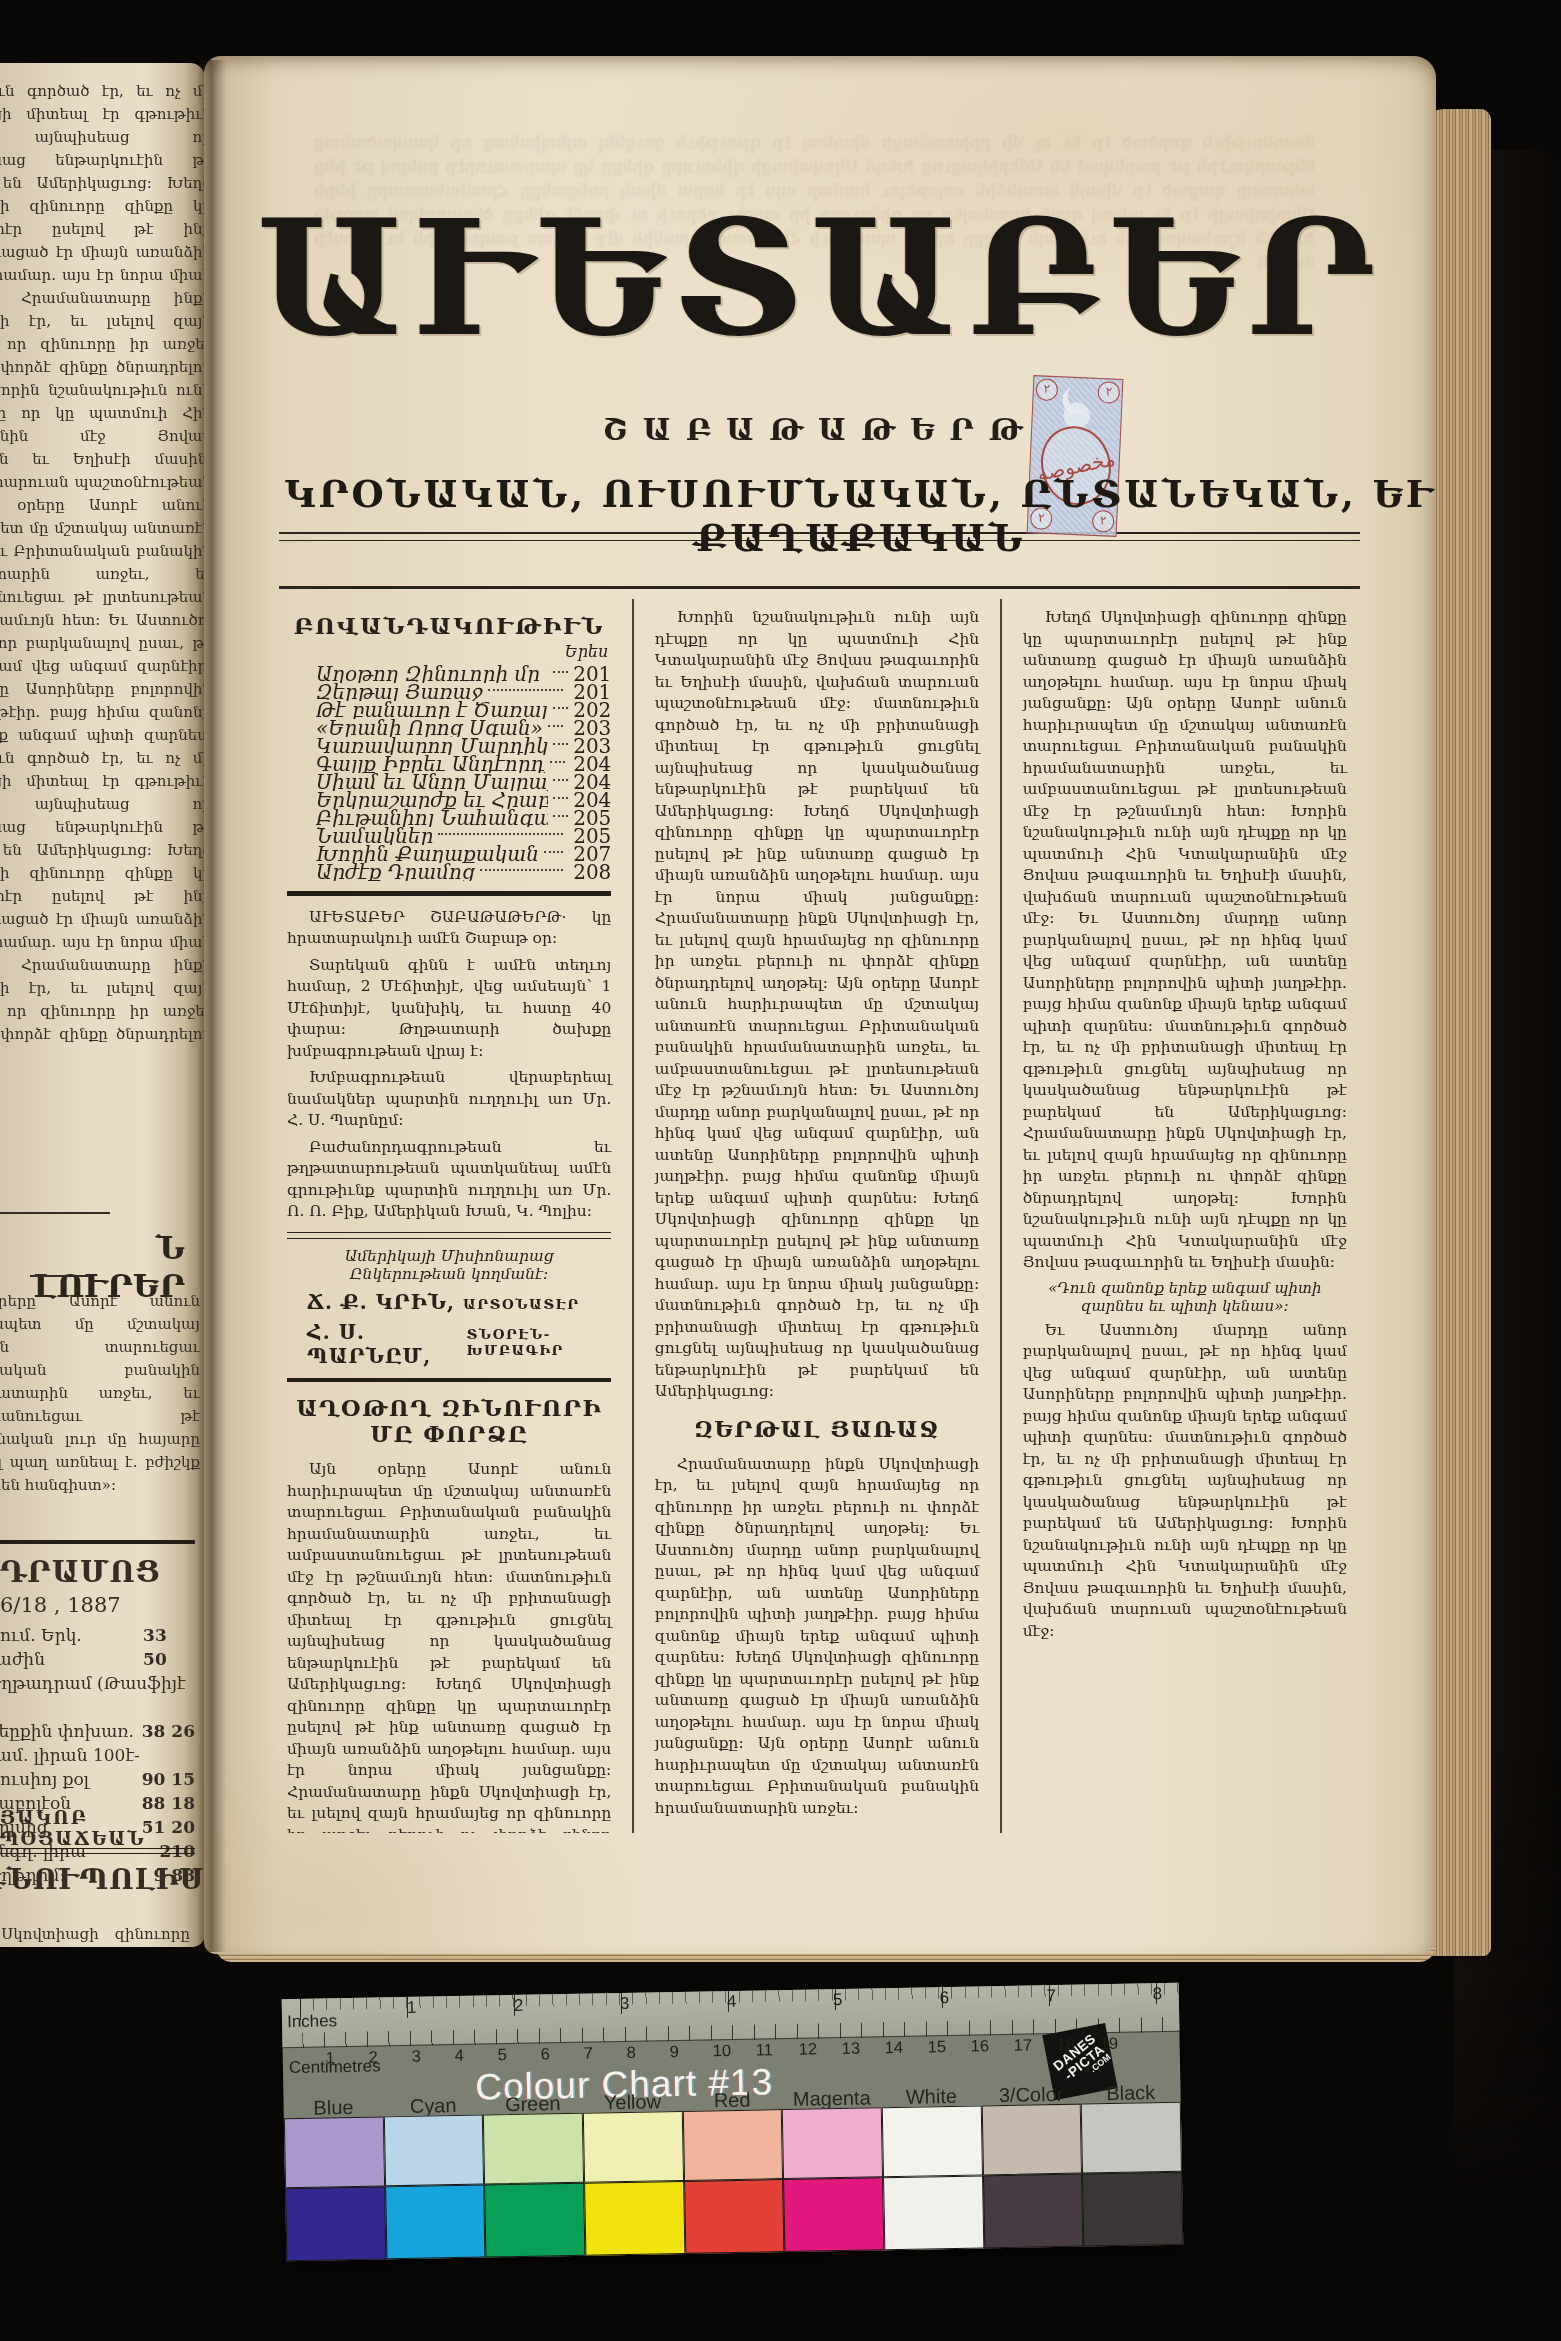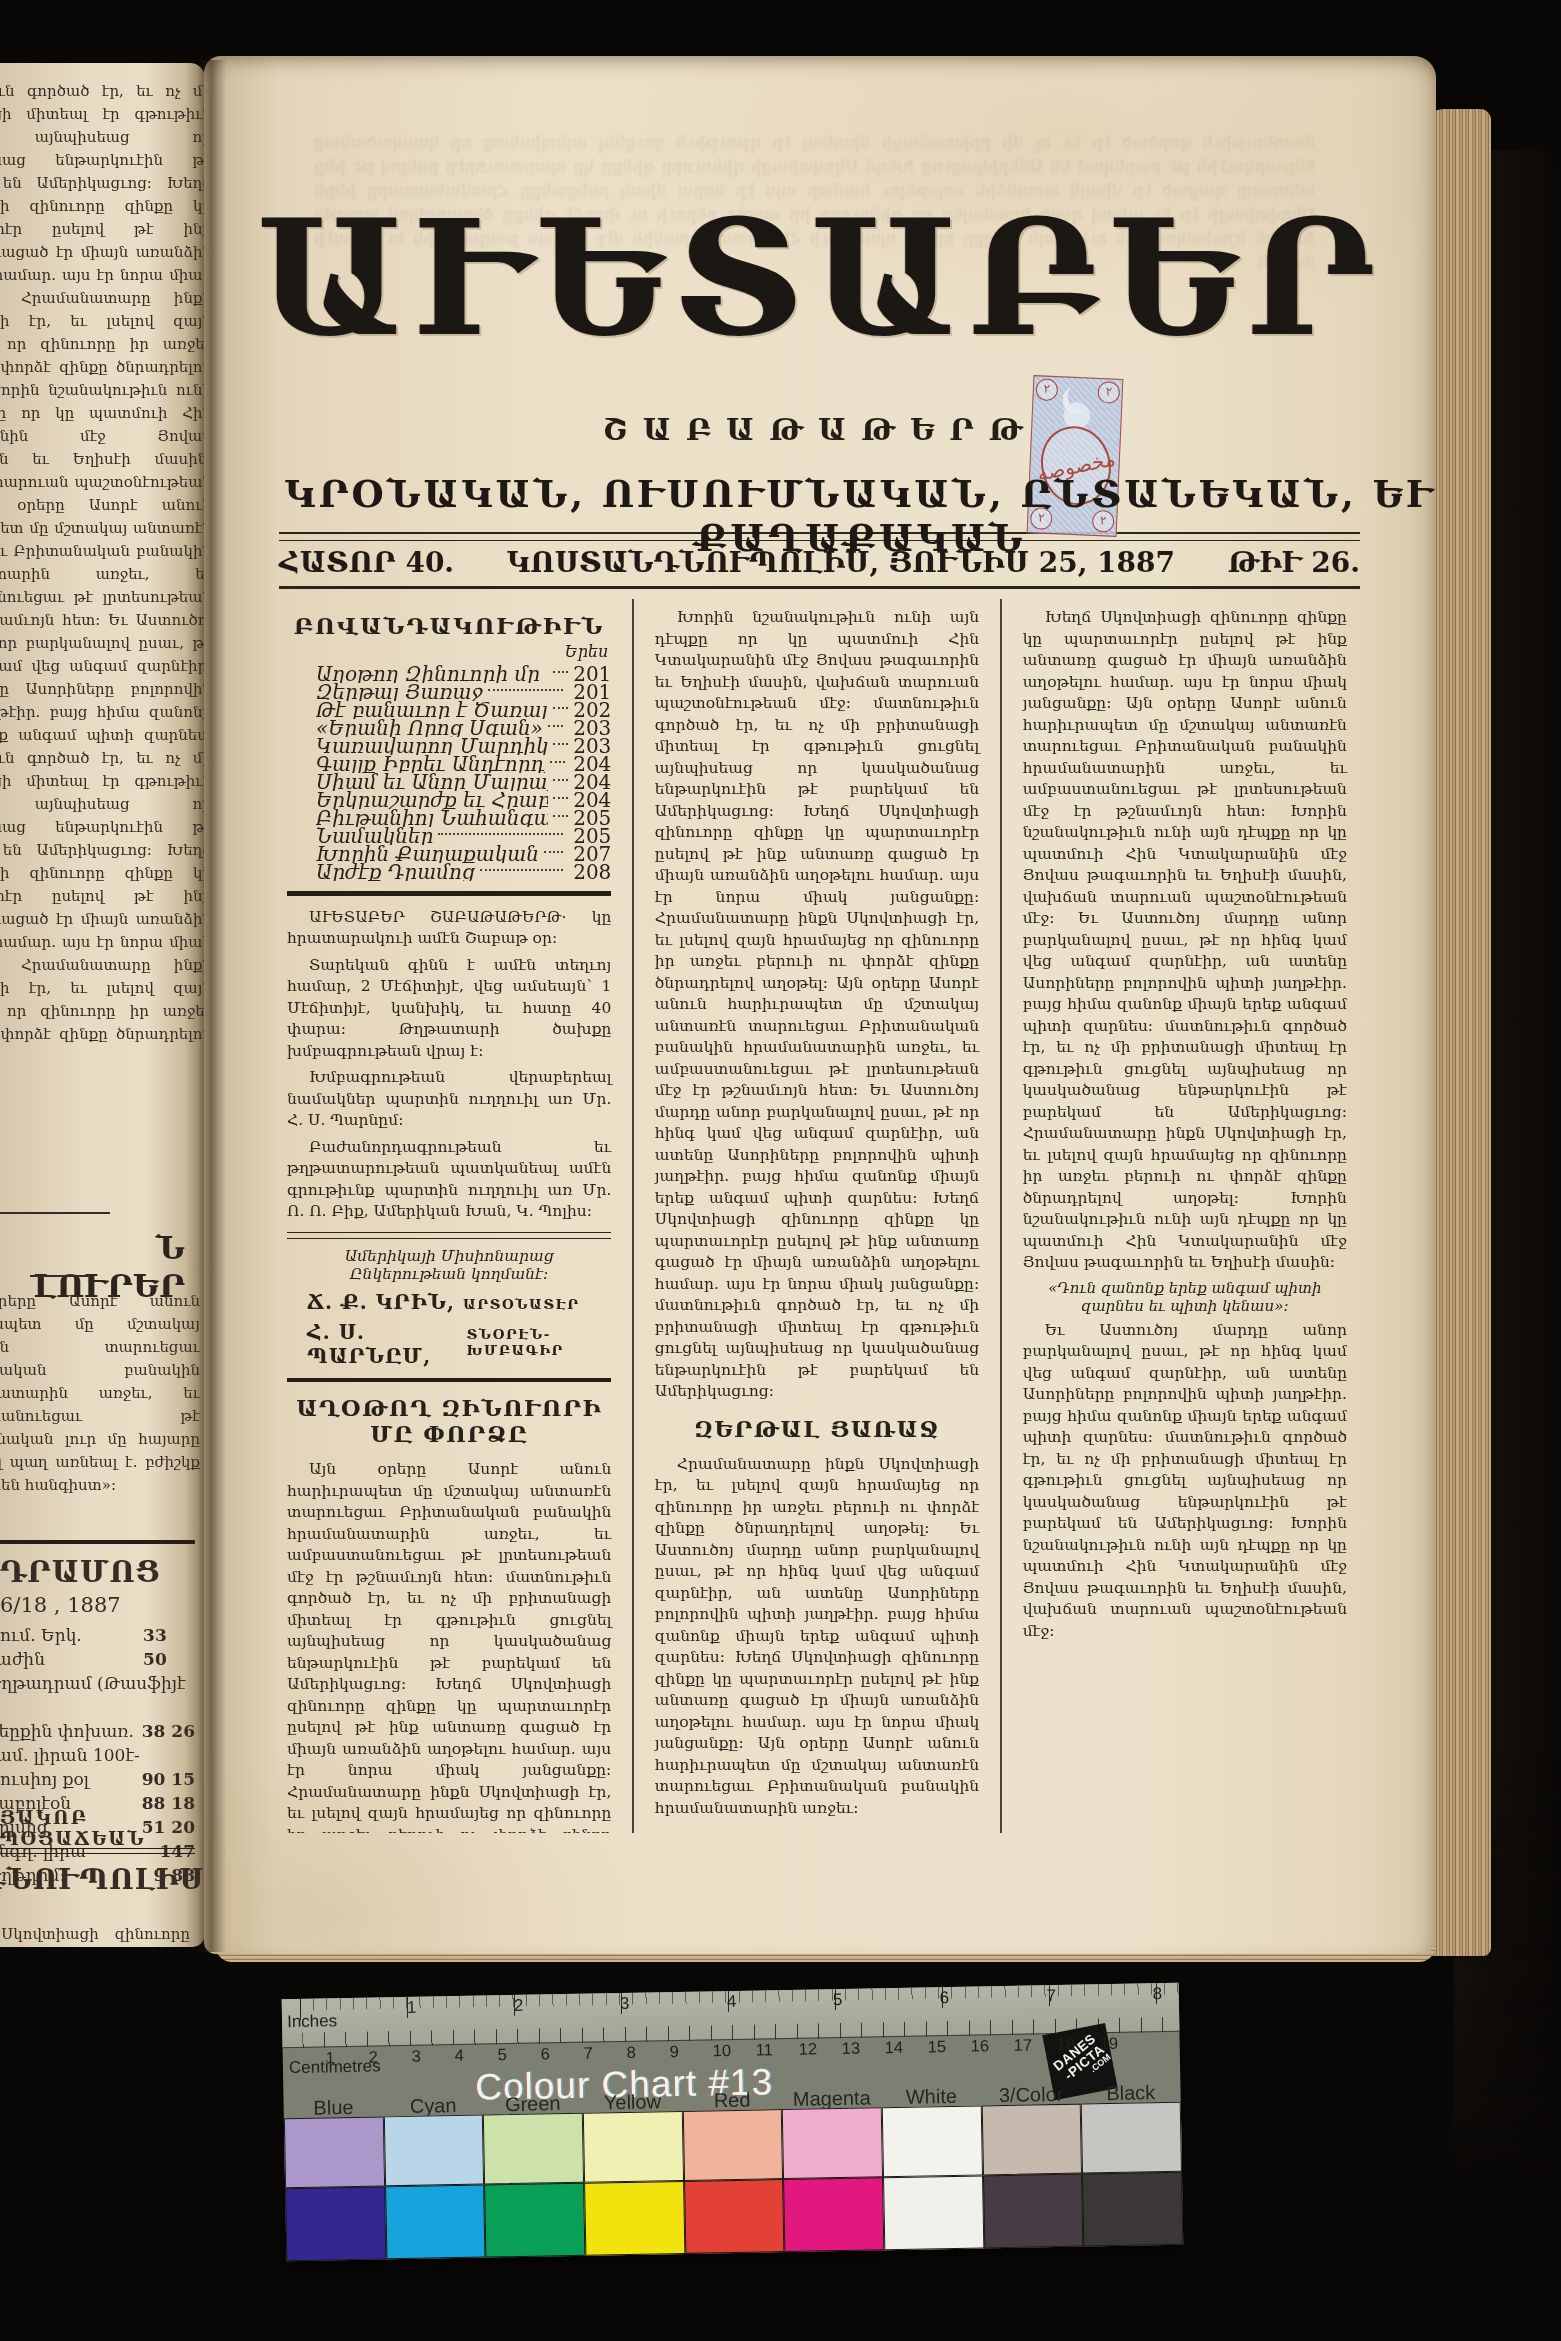--- a/index.html
+++ b/index.html
@@ -253,21 +253,21 @@
       <div class="money-row">
         <span>Նաբոլէօն</span>
         <span class="money-v">88 18</span>
       </div>
       <div class="money-row">
         <span>Գըլմից</span>
         <span class="money-v">51 20</span>
       </div>
       <div class="money-row">
         <span>Անգղ. լիրա</span>
-        <span class="money-v">147</span>
+        <span class="money-v">210</span>
       </div>
       <div class="money-row">
         <span>Թղթդրմ:</span>
         <span class="money-v">9 88</span>
       </div>
     </div>
   <div class="abs lp-rule-d"></div>
   <div class="abs lp-city">ԴՆՈՒՊՈԼԻՍ</div>
   <div class="abs lp-agent">ՅԱԿՈԲ ՊՕՅԱՃԵԱՆ</div>
   <div class="abs lp-fill-c">Խեղճ Սկովտիացի զինուորը զինքը կը պարտաւորէր ըսելով թէ ինք անտառը գացած էր միայն առանձին աղօթելու համար։</div>
@@ -286,25 +286,20 @@
     <div class="sc tr">٢</div>
     <div class="sc bl">٢</div>
     <div class="sc br">٢</div>
     <div class="crescent"></div>
     <div class="seal">مخصوصه</div>
   </div>
 
   <div class="abs categories">ԿՐՕՆԱԿԱՆ, ՈՒՍՈՒՄՆԱԿԱՆ, ԸՆՏԱՆԵԿԱՆ, ԵՒ ՔԱՂԱՔԱԿԱՆ</div>
   <div class="abs rule-double"></div>
 
-  <div class="abs dateline">
-    <span>ՀԱՏՈՐ 40.</span>
-    <span>ԿՈՍՏԱՆԴՆՈՒՊՈԼԻՍ, ՅՈՒՆԻՍ 25, 1887</span>
-    <span>ԹԻՒ 26.</span>
-  </div>
   <div class="abs rule-single"></div>
 
   <div class="abs cols">
 
     <div class="col">
       <div class="toc-title">ԲՈՎԱՆԴԱԿՈՒԹԻՒՆ</div>
       <div class="toc-eres">Երես</div>
       <div>
           <div class="toc-row">
             <span class="toc-t">Աղօթող Զինուորի մը փորձք</span>

